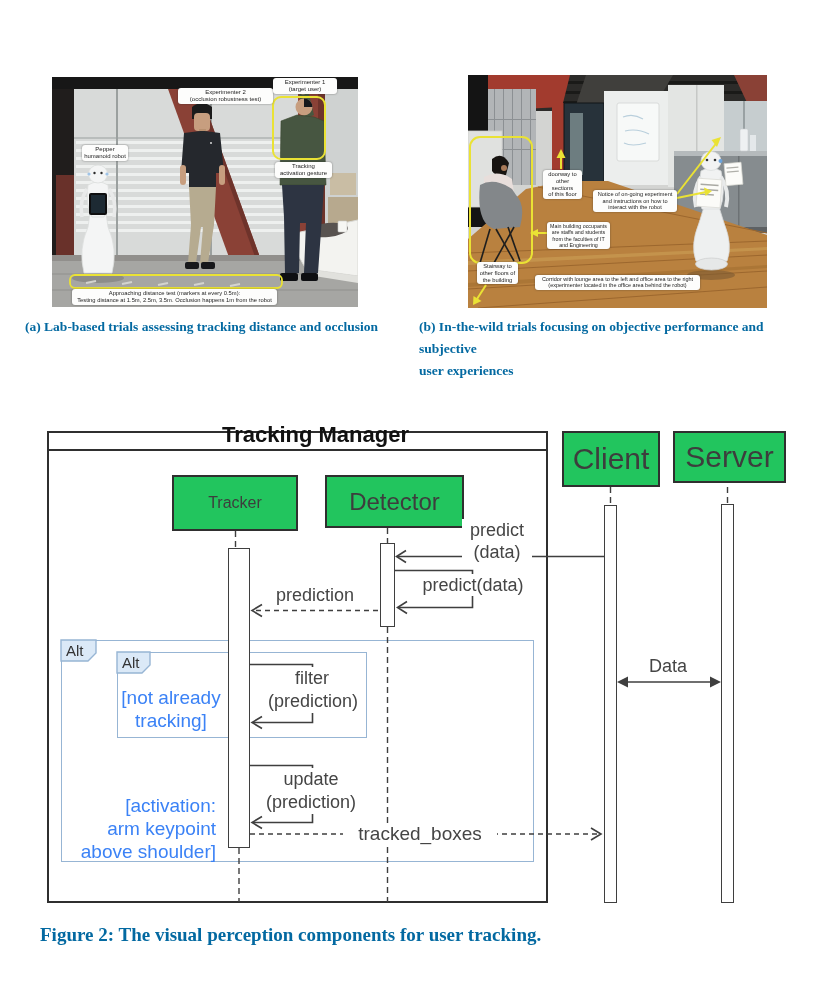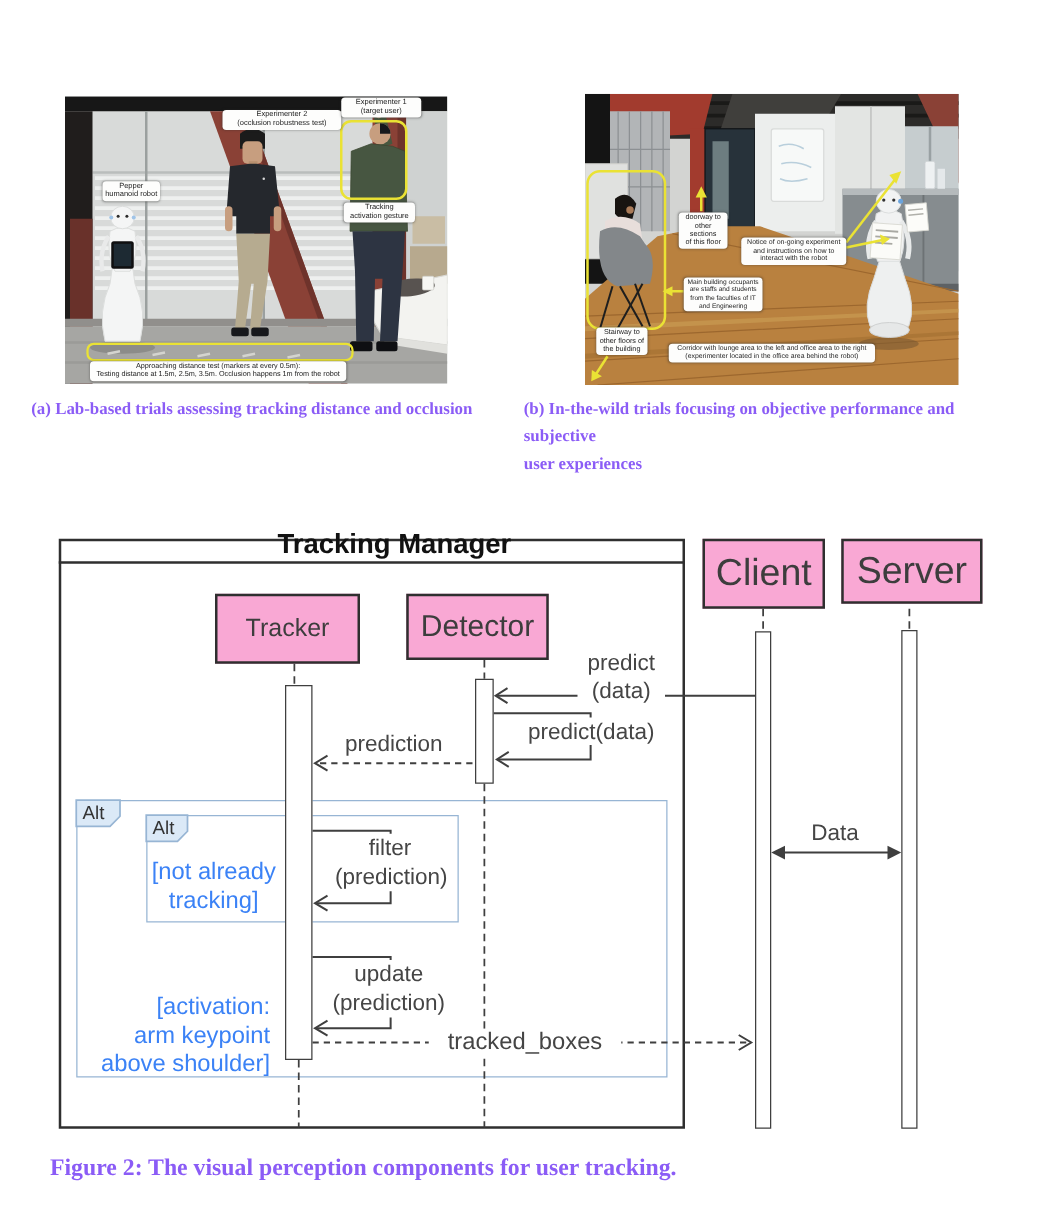--- a/index.html
+++ b/index.html
@@ -10,25 +10,25 @@
   .pre{white-space:pre-line;}
 
   
   .photo{position:absolute;overflow:hidden;}
   .photo svg{position:absolute;left:0;top:0;}
   .plabel{position:absolute;background:#fdfdfc;color:#1d1d1d;text-align:center;
           border-radius:3px;padding:1px 2px;box-shadow:0 0 2px rgba(40,40,40,.55);
           font-family:"Liberation Sans",sans-serif;line-height:1.18;white-space:pre-line;}
 
   
-  .cap{position:absolute;font-family:"Liberation Serif",serif;font-weight:700;color:#8b5cf6;}
+  .cap{position:absolute;font-family:"Liberation Serif",serif;font-weight:700;color:#0369a1;}
 
   
   .dline{border:2px solid #2f2f2f;background:#fff;}
-  .pbox{display:flex;align-items:center;justify-content:center;color:#3d3d3d;background:#f9a8d4;}
+  .pbox{display:flex;align-items:center;justify-content:center;color:#3d3d3d;background:#22c55e;}
   .bar{position:absolute;background:#fff;border:1.6px solid #3f3f3f;}
   .altframe{position:absolute;border:1.4px solid #97b5d4;}
   .alttxt{position:absolute;color:#333;font-size:15px;}
   .msg{position:absolute;color:#454545;text-align:center;background:#fff;white-space:pre-line;}
   .guard{position:absolute;color:#3b82f6;text-align:center;white-space:pre-line;}
 </style>
 </head>
 <body>
 
 <div class="page">
@@ -278,24 +278,24 @@
   <div class="cap" style="left:25px;top:316px;width:370px;font-size:13.5px;line-height:22px;">(a) Lab-based trials assessing tracking distance and occlusion</div>
   <div class="cap pre" style="left:419px;top:316px;width:400px;font-size:13.5px;line-height:22px;">(b) In-the-wild trials focusing on objective performance and subjective
 user experiences</div>
 
   <div>
 
     <div class="abs dline" style="left:47px;top:431px;width:501px;height:472px;background:transparent;"></div>
     <div class="abs" style="left:47px;top:421px;width:501px;height:30px;border-bottom:2px solid #2f2f2f;display:flex;align-items:center;justify-content:center;padding-left:36px;">
       <span style="font-size:22px;font-weight:700;color:#111;">Tracking Manager</span>
     </div>
-    <div class="abs dline pbox" style="left:172px;top:475px;width:116px;height:56px;font-size:20px;">
+    <div class="abs dline pbox" style="left:172px;top:475px;width:126px;height:56px;font-size:16px;">
       <span>Tracker</span>
     </div>
-    <div class="abs dline pbox" style="left:325px;top:475px;width:114px;height:53px;font-size:24px;">
+    <div class="abs dline pbox" style="left:325px;top:475px;width:139px;height:53px;font-size:24px;">
       <span>Detector</span>
     </div>
     <div class="abs dline pbox" style="left:562px;top:431px;width:98px;height:56px;font-size:30px;">
       <span>Client</span>
     </div>
     <div class="abs dline pbox" style="left:673px;top:431px;width:113px;height:52px;font-size:30px;">
       <span>Server</span>
     </div>
 
     <div class="altframe" style="left:61px;top:640px;width:473px;height:222px;"></div>

